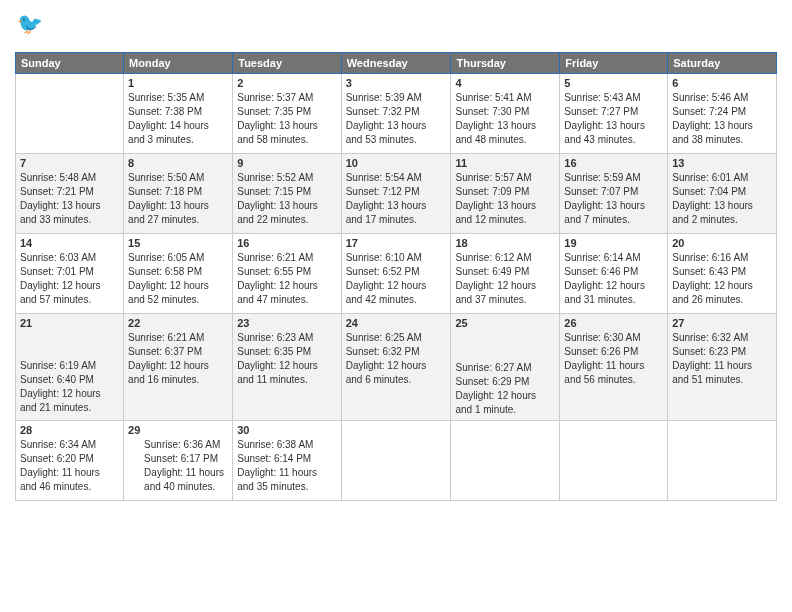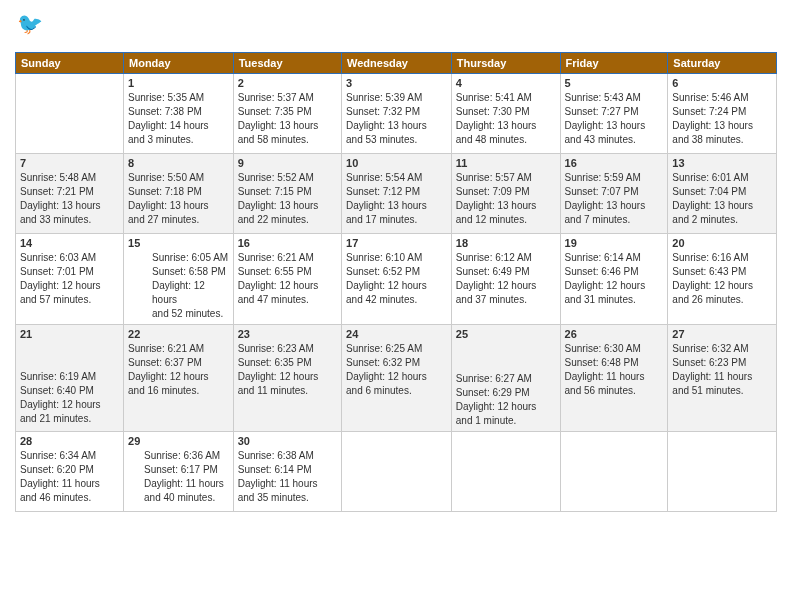--- a/index.html
+++ b/index.html
@@ -51,21 +51,21 @@
     .location {
       font-size: 14px;
       color: #555;
     }
     .calendar {
       width: 100%;
       border-collapse: collapse;
       font-size: 9px;
     }
     .calendar th {
-      background-color: #a16207;
+      background-color: #737373;
       color: #fff;
       text-align: left;
       padding: 4px 5px;
       font-size: 11px;
       font-weight: bold;
       border: 1px solid #2d6db5;
     }
     .calendar td {
       border: 1px solid #ccc;
       vertical-align: top;
@@ -228,21 +228,21 @@
         <tr class="row-odd">
           <td>
             <span class="day-num">14</span>
             <div class="day-info" style="white-space: pre-line;">Sunrise: 6:03 AM
 Sunset: 7:01 PM
 Daylight: 12 hours
 and 57 minutes.</div>
           </td>
           <td>
             <span class="day-num">15</span>
-            <div class="day-info" style="white-space: pre-line; margin-left: 24px;">Sunrise: 6:05 AM
+            <div class="day-info" style="white-space: pre-line;">Sunrise: 6:05 AM
 Sunset: 6:58 PM
 Daylight: 12 hours
 and 52 minutes.</div>
           </td>
           <td>
             <span class="day-num">16</span>
             <div class="day-info" style="white-space: pre-line;">Sunrise: 6:21 AM
 Sunset: 6:55 PM
 Daylight: 12 hours
 and 47 minutes.</div>
@@ -308,21 +308,21 @@
           <td>
             <span class="day-num">25</span>
             <div class="day-info" style="white-space: pre-line; margin-top: 32px;">Sunrise: 6:27 AM
 Sunset: 6:29 PM
 Daylight: 12 hours
 and 1 minute.</div>
           </td>
           <td>
             <span class="day-num">26</span>
             <div class="day-info" style="white-space: pre-line;">Sunrise: 6:30 AM
-Sunset: 6:48 PM
+Sunset: 6:26 PM
 Daylight: 11 hours
 and 56 minutes.</div>
           </td>
           <td>
             <span class="day-num">27</span>
             <div class="day-info" style="white-space: pre-line;">Sunrise: 6:32 AM
 Sunset: 6:23 PM
 Daylight: 11 hours
 and 51 minutes.</div>
           </td>

